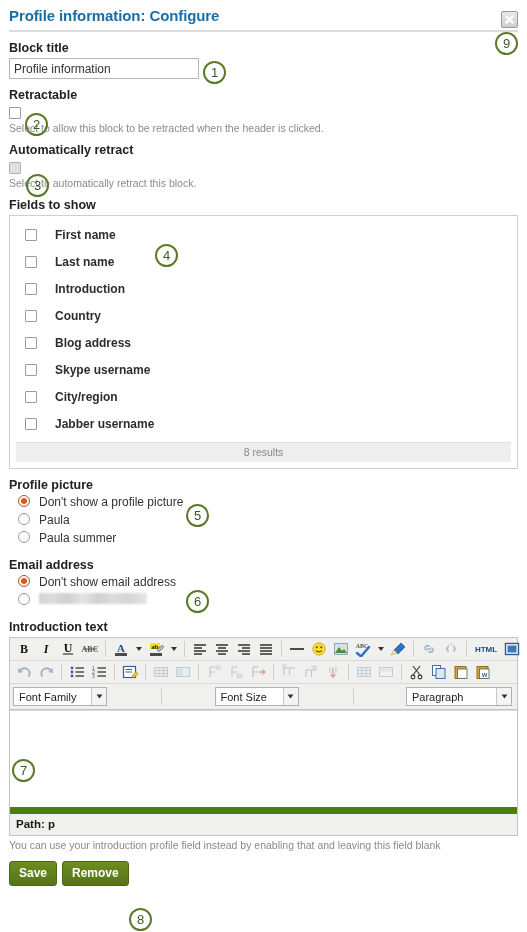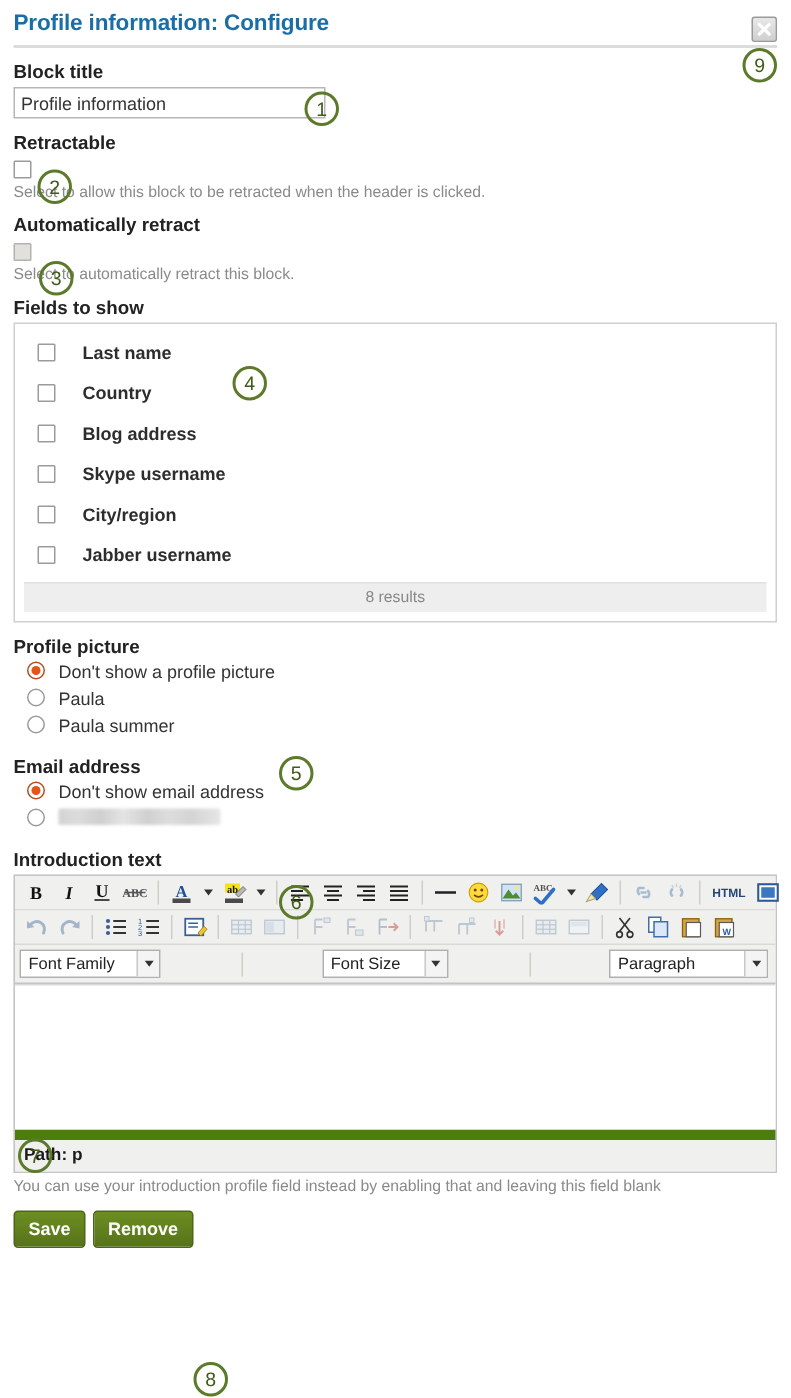--- a/index.html
+++ b/index.html
@@ -51,21 +51,21 @@
     margin: 9px 0 3px 0;
   }
   .help-text {
     font-size: 10.5px;
     color: #8a8a8a;
     margin: 3px 0 0 0;
   }
 
   
   .text-input {
-    width: 208px;
+    width: 190px;
     height: 21px;
     border: 1px solid #b6b6b6;
     background: #fff;
     font-family: "Liberation Sans", sans-serif;
     font-size: 12px;
     color: #333;
     padding: 2px 4px;
     border-radius: 0;
   }
 
@@ -273,21 +273,29 @@
   <div class="field-label">Automatically retract</div>
   <span class="cb disabled"></span>
   <div class="help-text">Select to automatically retract this block.</div>
 
   
   <div class="field-label">Fields to show</div>
   <div class="fields-box">
     <div class="fields-list" id="fields-list">
         <div class="field-row">
           <span class="cb"></span>
+          <span class="fname">First name</span>
+        </div>
+        <div class="field-row">
+          <span class="cb"></span>
           <span class="fname">Last name</span>
+        </div>
+        <div class="field-row">
+          <span class="cb"></span>
+          <span class="fname">Introduction</span>
         </div>
         <div class="field-row">
           <span class="cb"></span>
           <span class="fname">Country</span>
         </div>
         <div class="field-row">
           <span class="cb"></span>
           <span class="fname">Blog address</span>
         </div>
         <div class="field-row">

